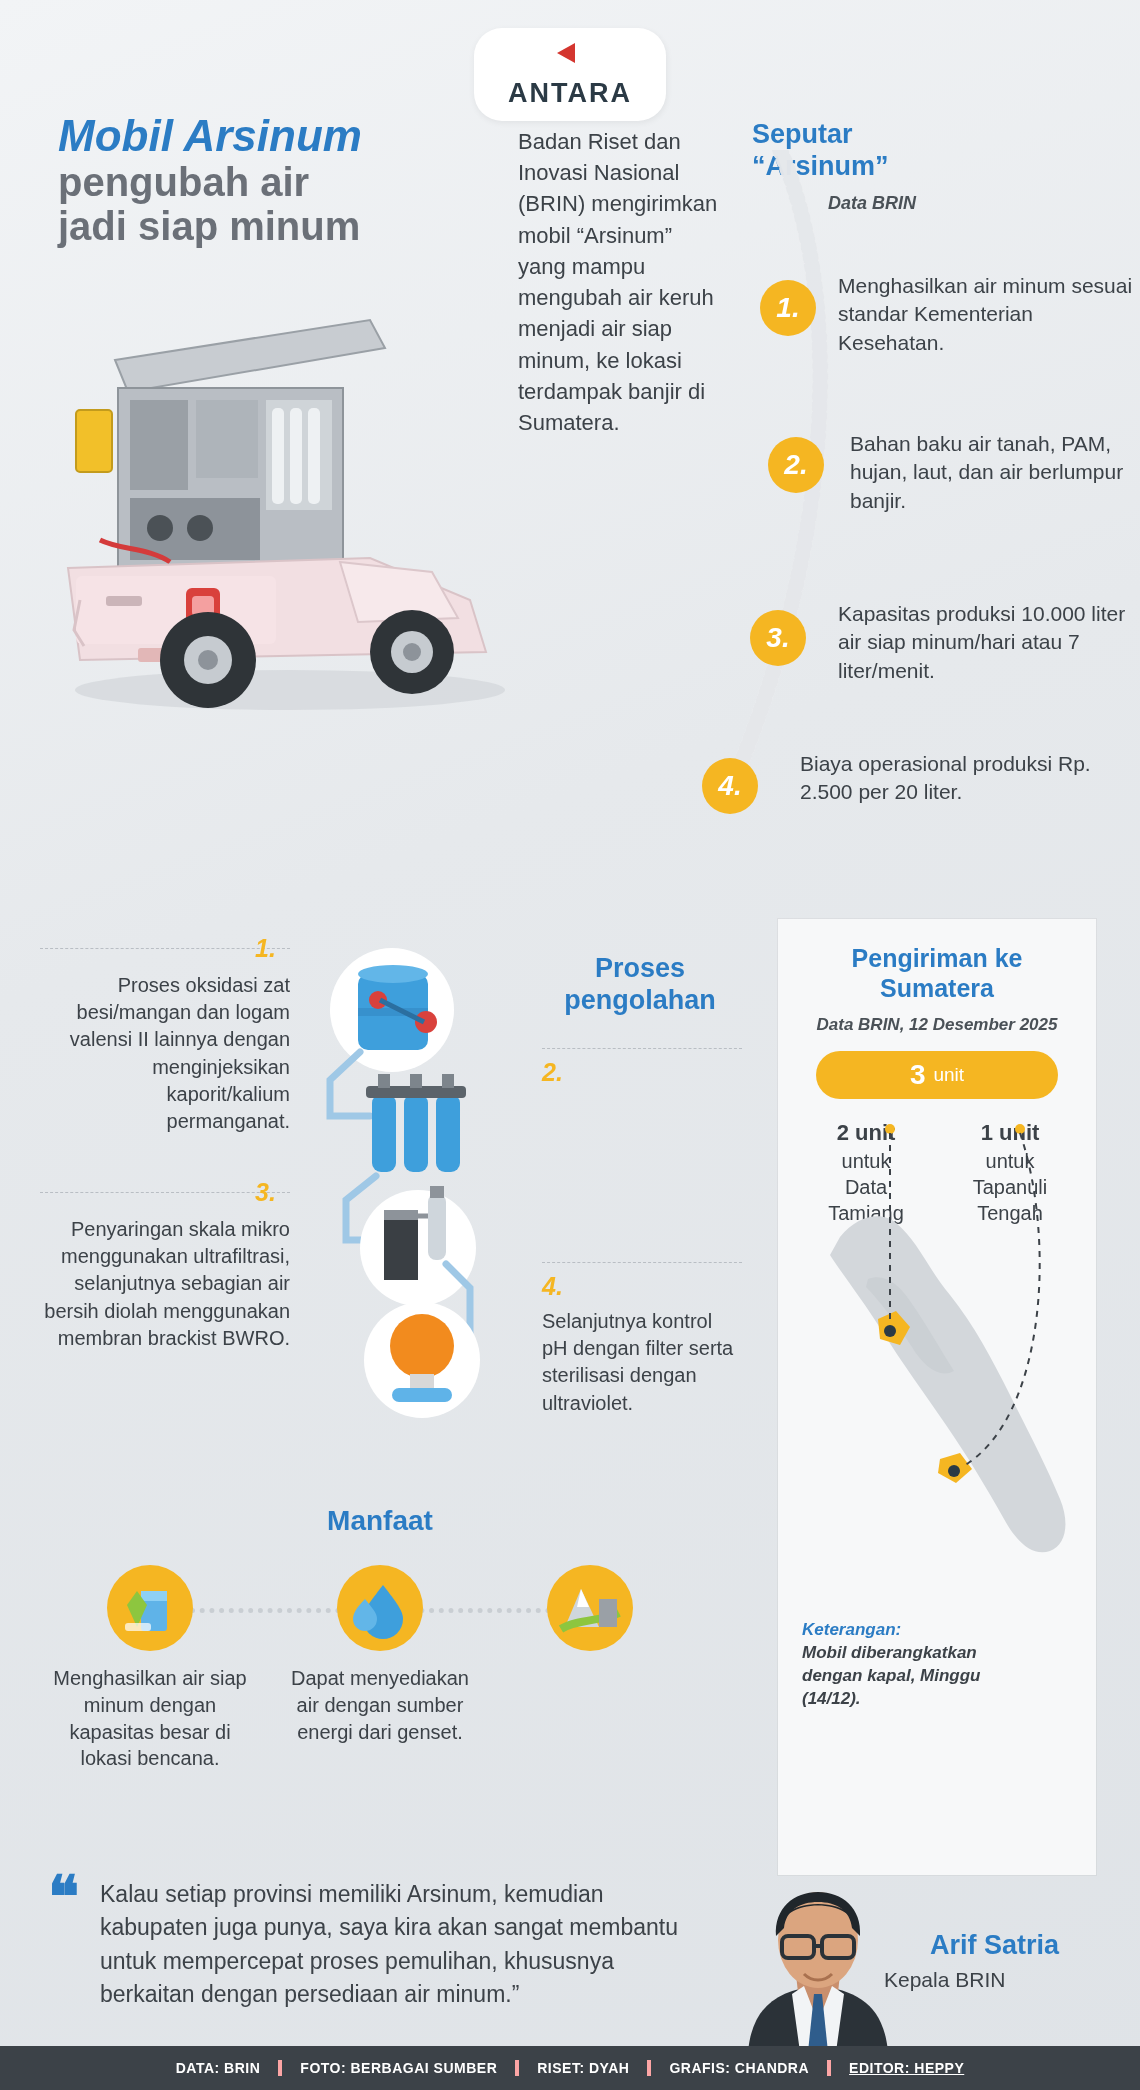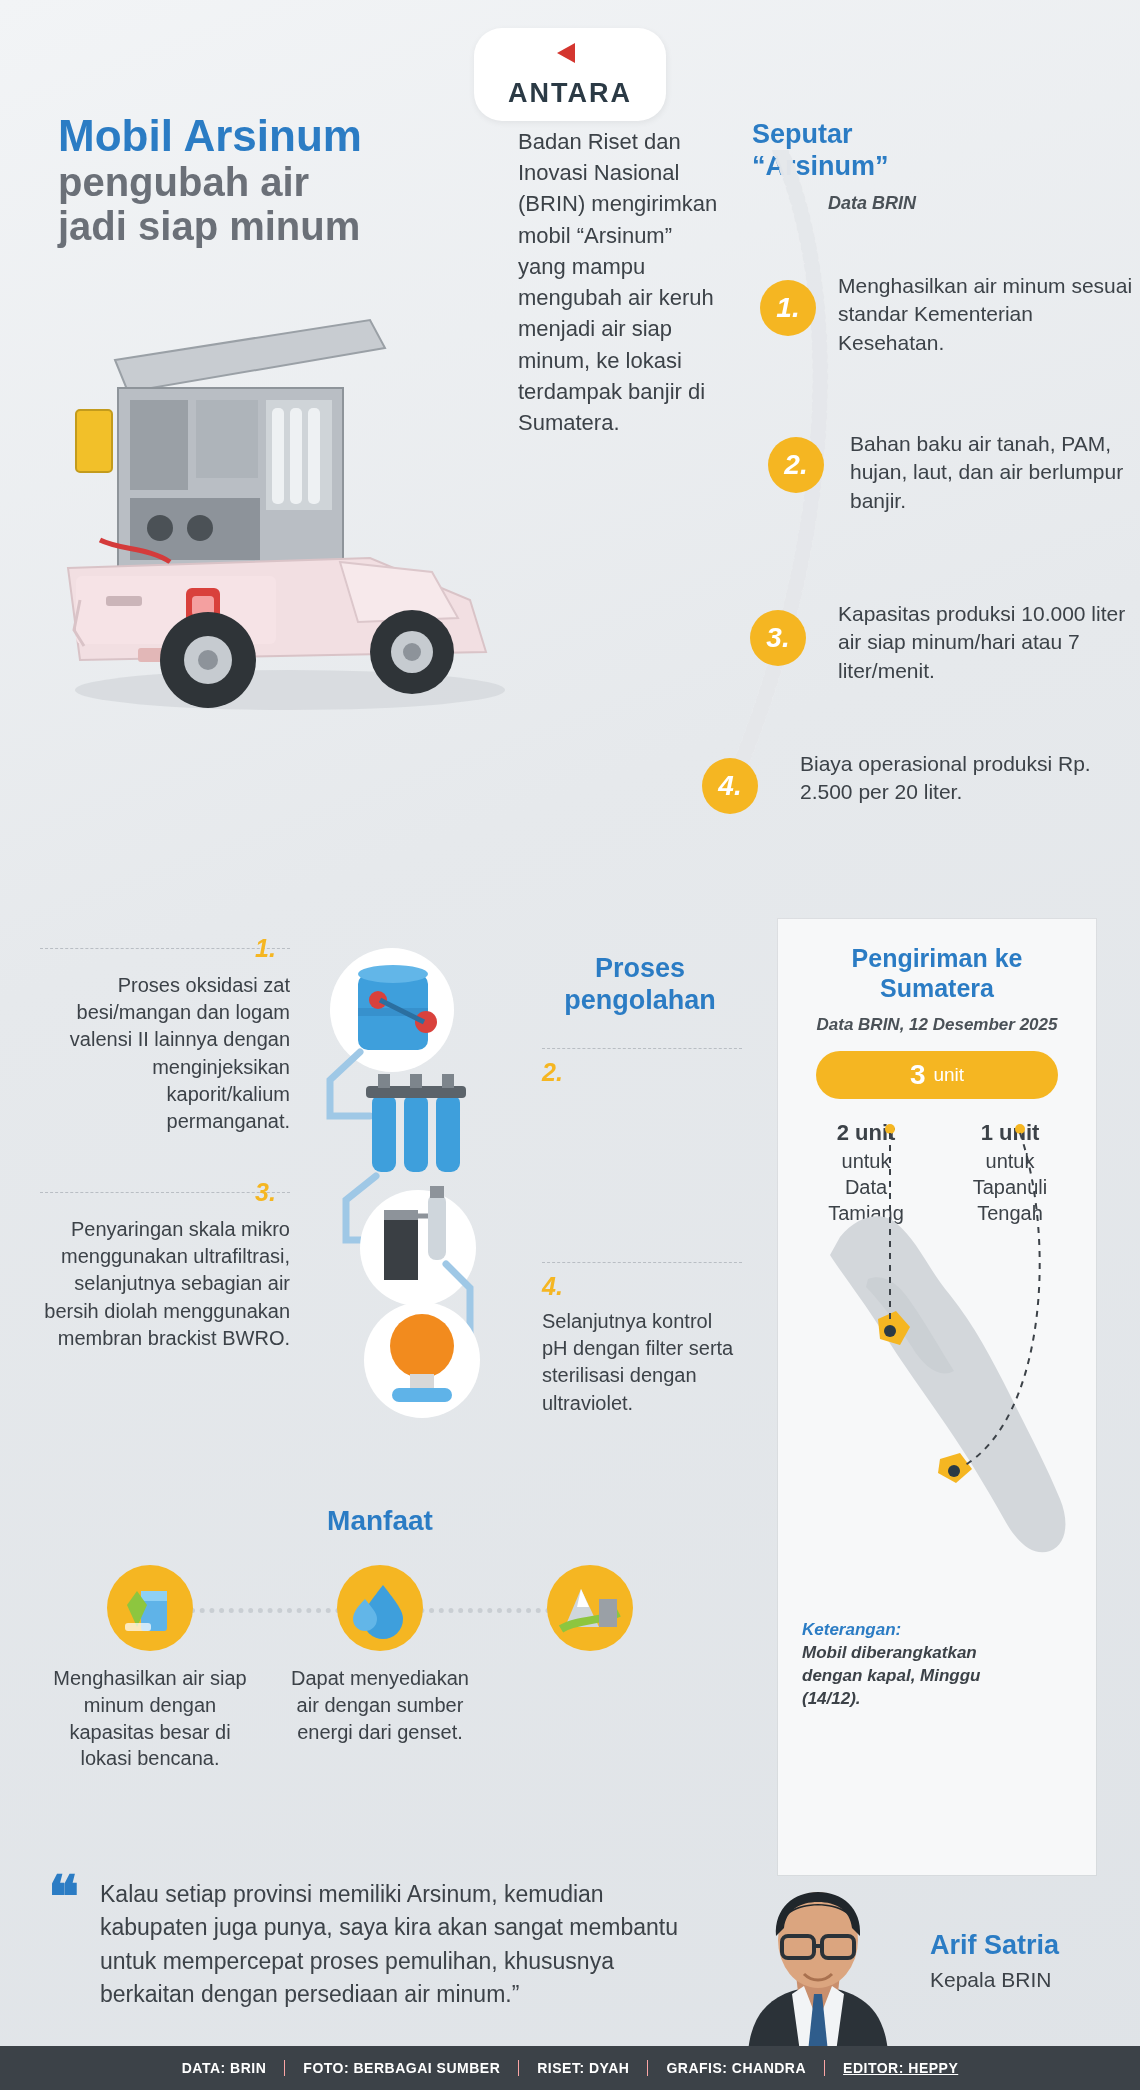--- a/index.html
+++ b/index.html
@@ -46,20 +46,21 @@
     position: absolute;
     left: 58px;
     top: 112px;
     width: 390px;
   }
   .headline .l1 {
     font-size: 44px;
     font-weight: bold;
     color: #2b7cc4;
     line-height: 1.08;
+    font-style: italic;
   }
   .headline .l2, .headline .l3 {
     font-size: 40px;
     font-weight: bold;
     color: #6b7078;
     line-height: 1.12;
   }
 
   
   .intro {
@@ -288,21 +289,21 @@
     left: 930px;
     top: 1930px;
     width: 180px;
     text-align: left;
     font-size: 27px;
     font-weight: bold;
     color: #2b7cc4;
   }
   .speaker-role {
     position: absolute;
-    left: 930px;
+    left: 884px;
     top: 1968px;
     font-size: 21px;
     color: #3c4248;
   }
 
   
   .footer {
     position: absolute;
     left: 0; bottom: 0;
     width: 1140px;
@@ -312,21 +313,21 @@
     align-items: center;
     justify-content: center;
     gap: 0;
   }
   .footer span {
     color: #ffffff;
     font-size: 14px;
     font-weight: bold;
     letter-spacing: 0.5px;
     padding: 0 18px;
-    border-right: 1px solid #fca5a5;
+    border-right: 4px solid #fca5a5;
   }
   .footer span:last-child { border-right: none; text-decoration: underline; }
 </style>
 </head>
 <body>
 
 <div class="page">
 
   <div class="logo-pill">
     <svg class="logo-mark" viewBox="0 0 30 26">

